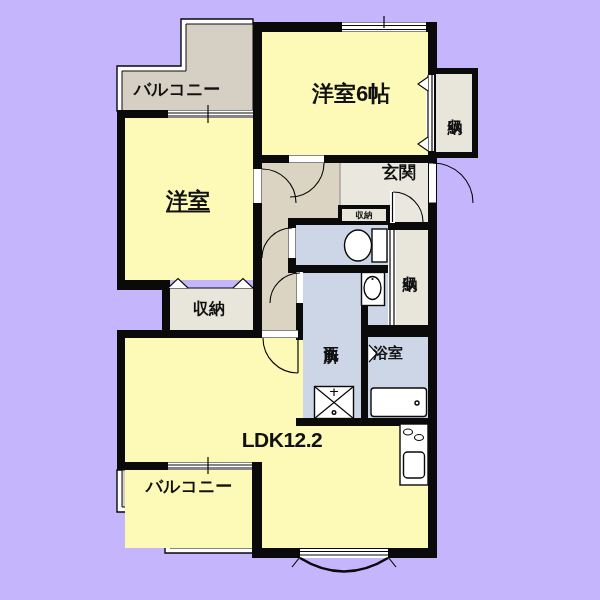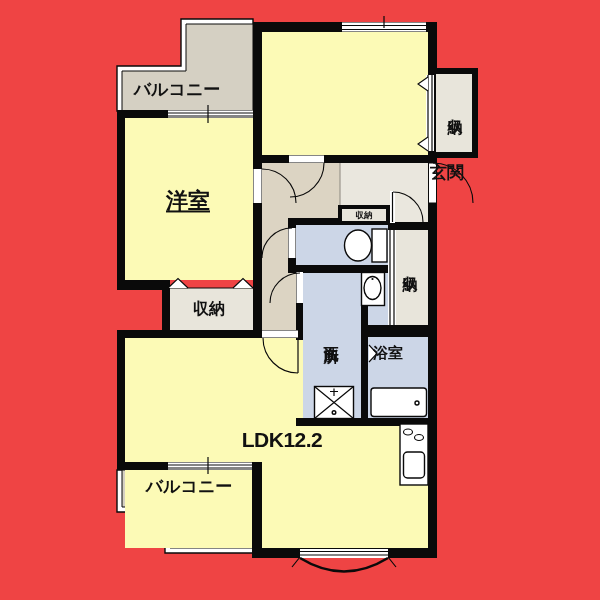--- a/index.html
+++ b/index.html
@@ -1,16 +1,16 @@
 <!DOCTYPE html>
 <html style="--room_yellow: #FCFAB6; --balcony_gray: #D5D0C3; --hall_tan: #DCD4C3; --entry_gray: #EAE7DE; --closet_gray: #E8E5DB; --wet_blue: #CCD6E7; --wall_black: #0A0A0A;"><head>
 <meta charset="utf-8">
 <style>
   html,body{margin:0;padding:0;background:#fff;}
-  #canvas{position:relative;width:600px;height:600px;background:#ef4444;overflow:hidden;
+  #canvas{position:relative;width:600px;height:600px;background:#c4b5fd;overflow:hidden;
           font-family:"Liberation Sans","DejaVu Sans",sans-serif;}
   #plan{position:absolute;left:0;top:0;}
   .lbl{position:absolute;transform:translate(-50%,-50%);color:#111;font-weight:700;
        white-space:nowrap;line-height:1.05;text-align:center;}
   .vert{writing-mode:vertical-rl;text-orientation:upright;letter-spacing:1px;}
   .fill-yellow{fill:var(--room_yellow);}
   .fill-tan{fill:var(--hall_tan);}
   .fill-entry{fill:var(--entry_gray);}
   .fill-blue{fill:var(--wet_blue);}
   .fill-closet{fill:var(--closet_gray);}
@@ -171,23 +171,24 @@
     <rect class="fixture" x="400" y="424" width="28" height="61"></rect>
     <ellipse class="marker" cx="408" cy="432" rx="4.5" ry="3"></ellipse>
     <ellipse class="marker" cx="419" cy="437.5" rx="4.5" ry="3"></ellipse>
     <rect class="fixture" x="403.5" y="452" width="21" height="26" rx="4" stroke-width="2"></rect>
   </g>
 
   <path d="M340,163 V205" stroke="#9a968c" stroke-width="1.2" fill="none"></path>
 </svg>
 
 <div class="lbl" style="left:177px;top:90px;font-size:17px;">バルコニー</div>
+<div class="lbl" style="left:351px;top:94px;font-size:22px;">洋室6帖</div>
 <div class="lbl vert" style="left:455px;top:108px;font-size:15px;">収納</div>
 <div class="lbl" style="left:188px;top:201px;font-size:22px;text-decoration:underline;">洋室</div>
-<div class="lbl" style="left:399px;top:173px;font-size:17px;margin-left:48px;">玄関</div>
+<div class="lbl" style="left:399px;top:173px;font-size:17px;">玄関</div>
 <div class="lbl" style="left:364px;top:215px;font-size:8.5px;">収納</div>
 <div class="lbl vert" style="left:410px;top:265px;font-size:15px;">収納</div>
 <div class="lbl" style="left:209px;top:309px;font-size:16px;">収納</div>
 <div class="lbl vert" style="left:331px;top:336px;font-size:15px;">洗面所</div>
 <div class="lbl" style="left:388px;top:353px;font-size:15px;">浴室</div>
 <div class="lbl" style="left:282px;top:440px;font-size:21px;letter-spacing:-0.5px;">LDK12.2</div>
 <div class="lbl" style="left:189px;top:487px;font-size:17px;">バルコニー</div>
 </div>
 
 </body></html>

